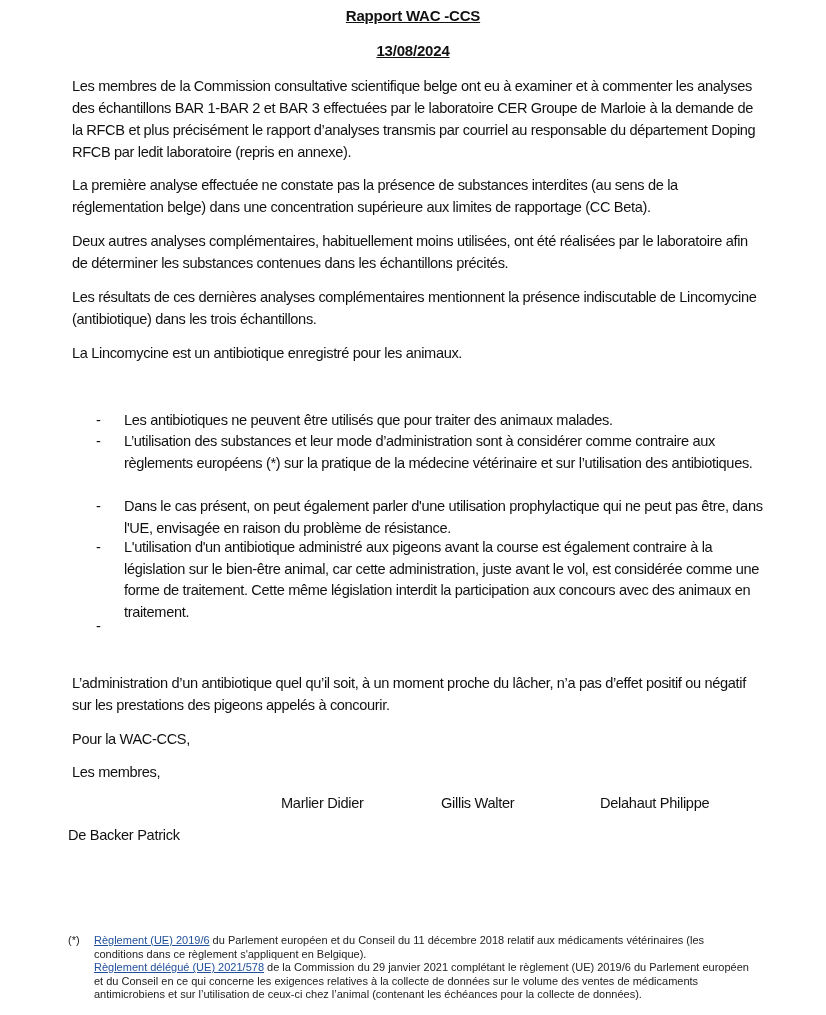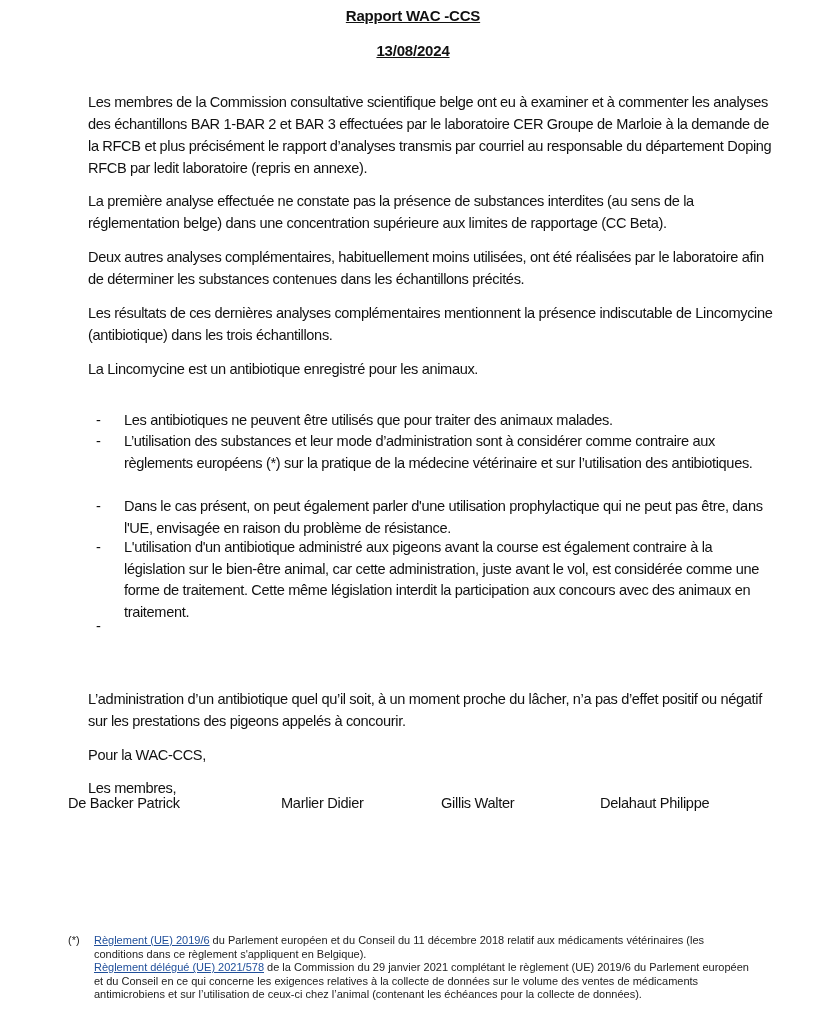--- a/index.html
+++ b/index.html
@@ -1,21 +1,21 @@
 <!DOCTYPE html>
 <html><head>
 <meta charset="utf-8">
 <style>
   html, body { margin: 0; padding: 0; background: #ffffff; }
   body { width: 826px; height: 1015px; overflow: hidden; position: relative; color: #111; }
   .page { position: absolute; left: 0; top: 0; width: 824px; height: 1015px; font-family: "Liberation Sans Narrow", "Liberation Sans", sans-serif; }
   .title { position: absolute; left: 0; width: 826px; text-align: center; font-weight: bold; font-size: 15px; text-decoration: underline; letter-spacing: -0.2px; }
   .t1 { top: 7px; }
   .t2 { top: 42px; }
-  .p { position: absolute; left: 72px; width: 690px; font-size: 14.6px; line-height: 22px; letter-spacing: -0.35px; margin: 16px; }
+  .p { position: absolute; left: 72px; width: 690px; font-size: 14.6px; line-height: 22px; letter-spacing: -0.35px; margin: 0; }
   .li { position: absolute; left: 96px; width: 670px; font-size: 14.6px; line-height: 21.5px; letter-spacing: -0.35px; }
   .li .dash { position: absolute; left: 0; top: 0; }
   .li .txt { position: absolute; left: 28px; width: 640px; }
   .sig { position: absolute; top: 795px; font-size: 14.6px; letter-spacing: -0.3px; }
   .foot { position: absolute; left: 68px; top: 934px; width: 700px; font-family: "Liberation Sans", sans-serif; font-size: 11px; line-height: 13.6px; color: #222; }
   .foot .mark { position: absolute; left: 0; top: 0; }
   .foot .body { position: absolute; left: 26px; width: 660px; }
   .foot a { color: #1f4e9a; text-decoration: underline; }
 </style>
 </head>
@@ -50,21 +50,21 @@
   </div>
   <div class="li" style="top:616px;">
     <span class="dash">-</span>
     <span class="txt"></span>
   </div>
 
   <p class="p" style="top:672px;">L’administration d’un antibiotique quel qu’il soit, à un moment proche du lâcher, n’a pas d’effet positif ou négatif sur les prestations des pigeons appelés à concourir.</p>
   <p class="p" style="top:728px;">Pour la WAC-CCS,</p>
   <p class="p" style="top:761px;">Les membres,</p>
 
-  <div class="sig" style="left:68px;">De Backer Patrick</div>
+  <div class="sig" style="left:68px;margin-top:32px;">De Backer Patrick</div>
   <div class="sig" style="left:281px;">Marlier Didier</div>
   <div class="sig" style="left:441px;">Gillis Walter</div>
   <div class="sig" style="left:600px;">Delahaut Philippe</div>
 
   <div class="foot">
     <span class="mark">(*)</span>
     <div class="body">
       <div>
         <a href="#" style="color: rgb(31, 78, 154); margin-top: 40px;">Règlement (UE) 2019/6</a><span> du Parlement européen et du Conseil du 11 décembre 2018 relatif aux médicaments vétérinaires (les conditions dans ce règlement s'appliquent en Belgique).</span>
       </div>

